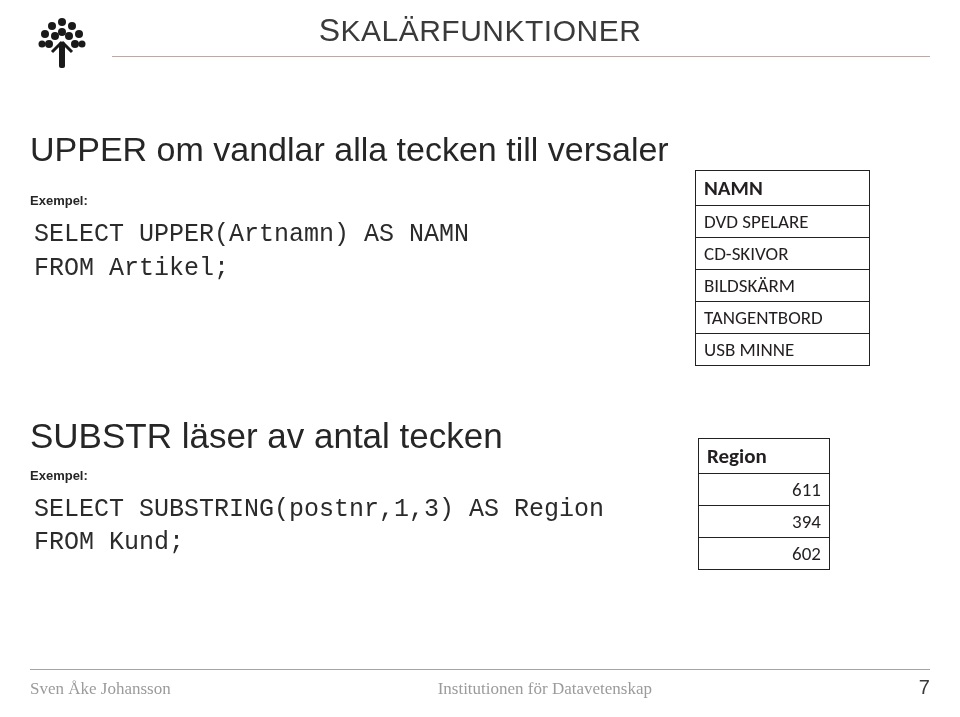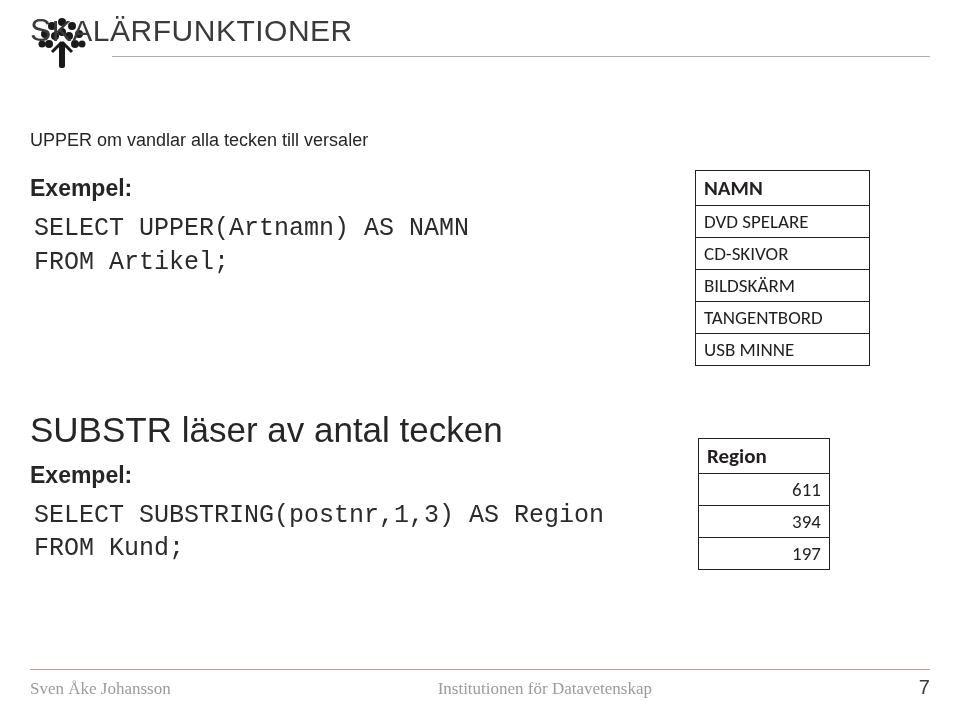--- a/index.html
+++ b/index.html
@@ -30,20 +30,21 @@
     height: 60px;
   }
   .logo {
     position: absolute;
     left: 0;
     top: -2px;
   }
   .title {
     position: absolute;
     left: 0; right: 0; top: -2px;
+    text-align: center;
     font-size: 30px;
     letter-spacing: 0.5px;
     color: #3a3a3a;
     font-variant: small-caps;
   }
   .title .cap { font-size: 32px; }
   .title-rule {
     position: absolute;
     left: 82px;
     right: 0;
@@ -55,31 +56,31 @@
   
   .body {
     position: absolute;
     top: 120px;
     left: 30px;
     right: 30px;
     bottom: 80px;
   }
 
   .intro {
-    font-size: 18px;
+    font-size: 34px;
     color: #262626;
     margin: 10px 0 24px 0;
   }
   .intro2 {
     font-size: 35px;
     color: #262626;
     margin: 130px 0 12px 0;
   }
   .example-label {
-    font-size: 23px;
+    font-size: 13px;
     color: #262626;
     font-weight: bold;
     margin: 6px 0 10px 0;
   }
 
   .code {
     font-family: "Courier New", monospace;
     font-size: 25px;
     line-height: 1.35;
     white-space: pre;
@@ -209,21 +210,21 @@
           <tr>
             <th>Region</th>
           </tr>
       <tr>
             <td>611</td>
           </tr>
       <tr>
             <td>394</td>
           </tr>
       <tr>
-            <td>197</td>
+            <td>602</td>
           </tr>
     </tbody>
       </table>
 
   </div>
 
   <div class="footer">
     <div class="footer-rule"></div>
     <div class="footer-row">
       <span class="footer-left">Sven Åke Johansson</span>

